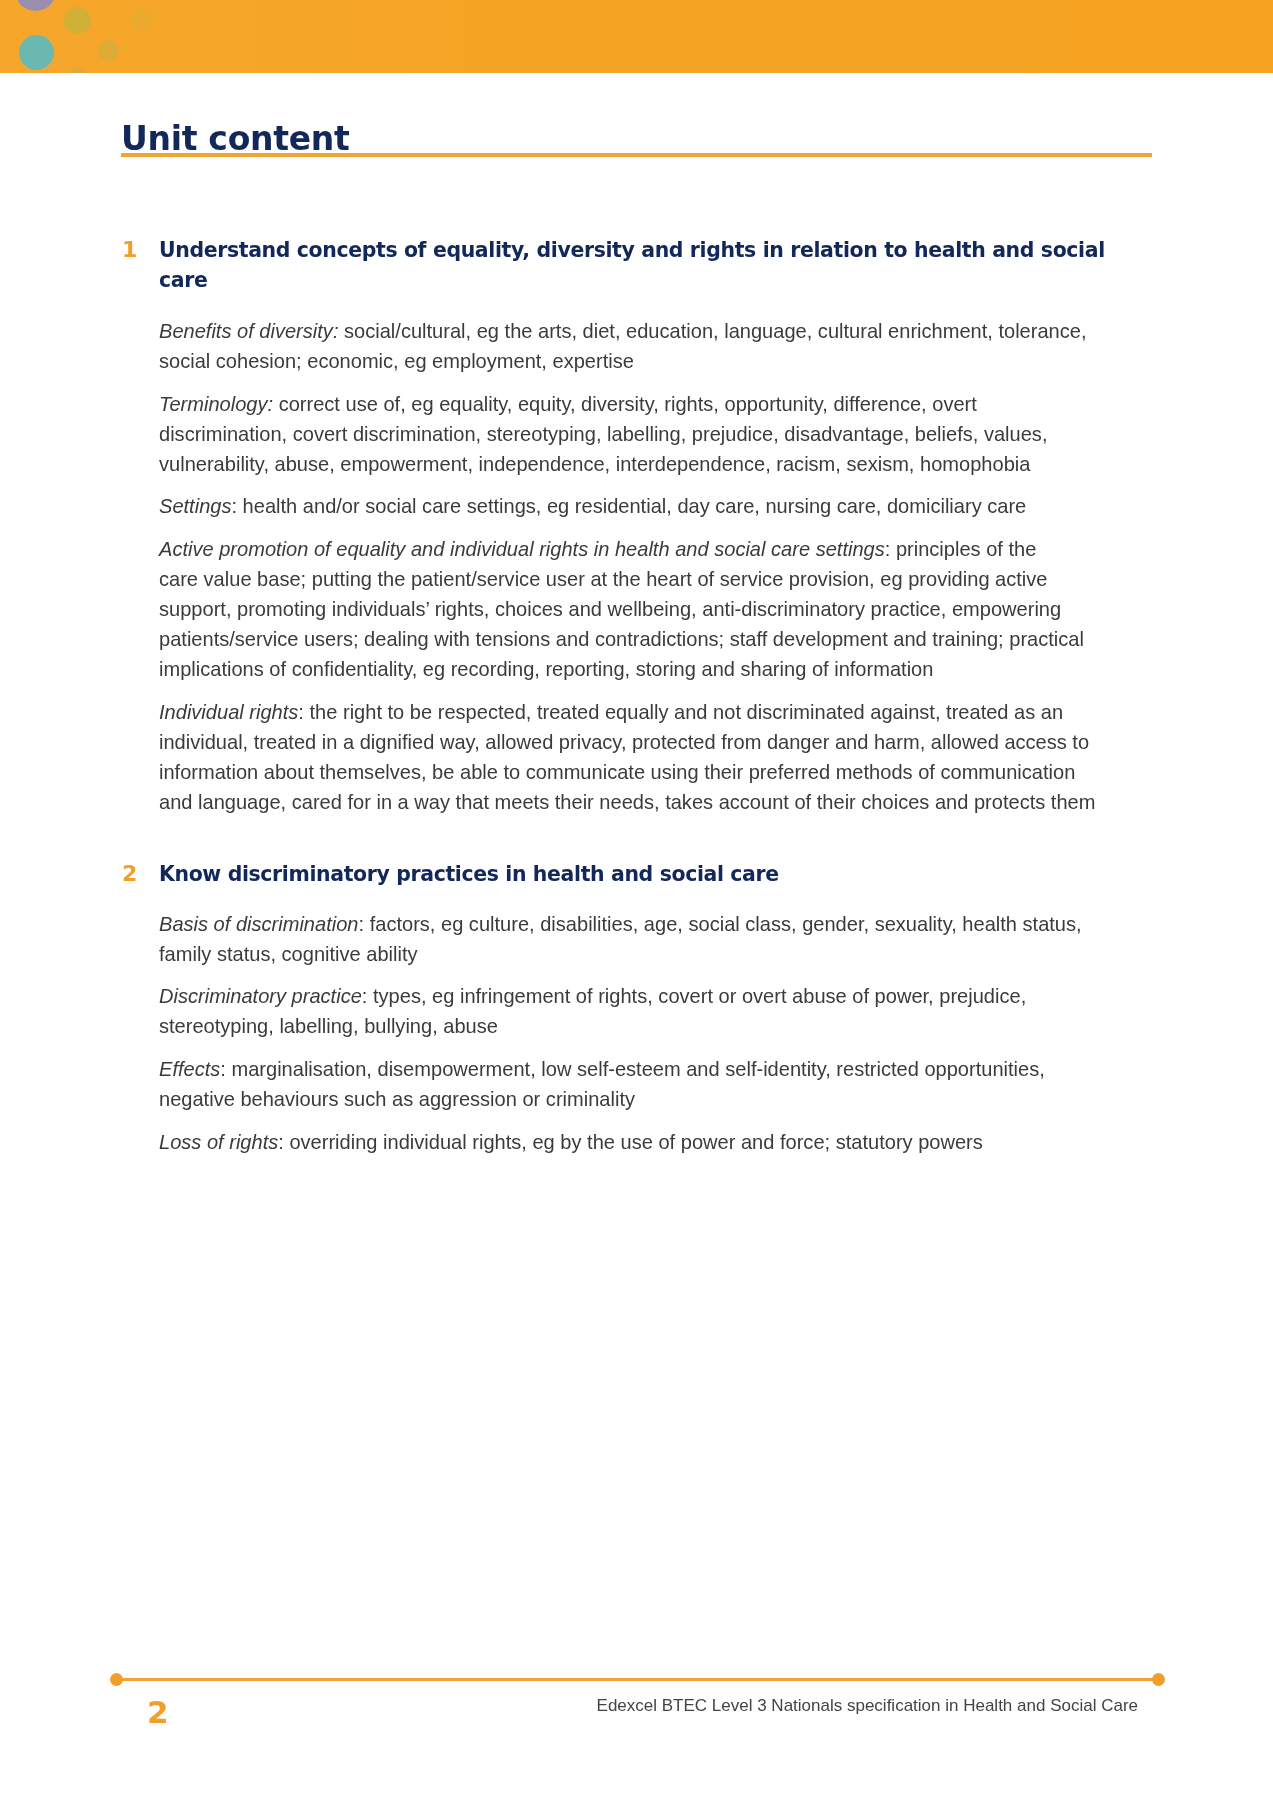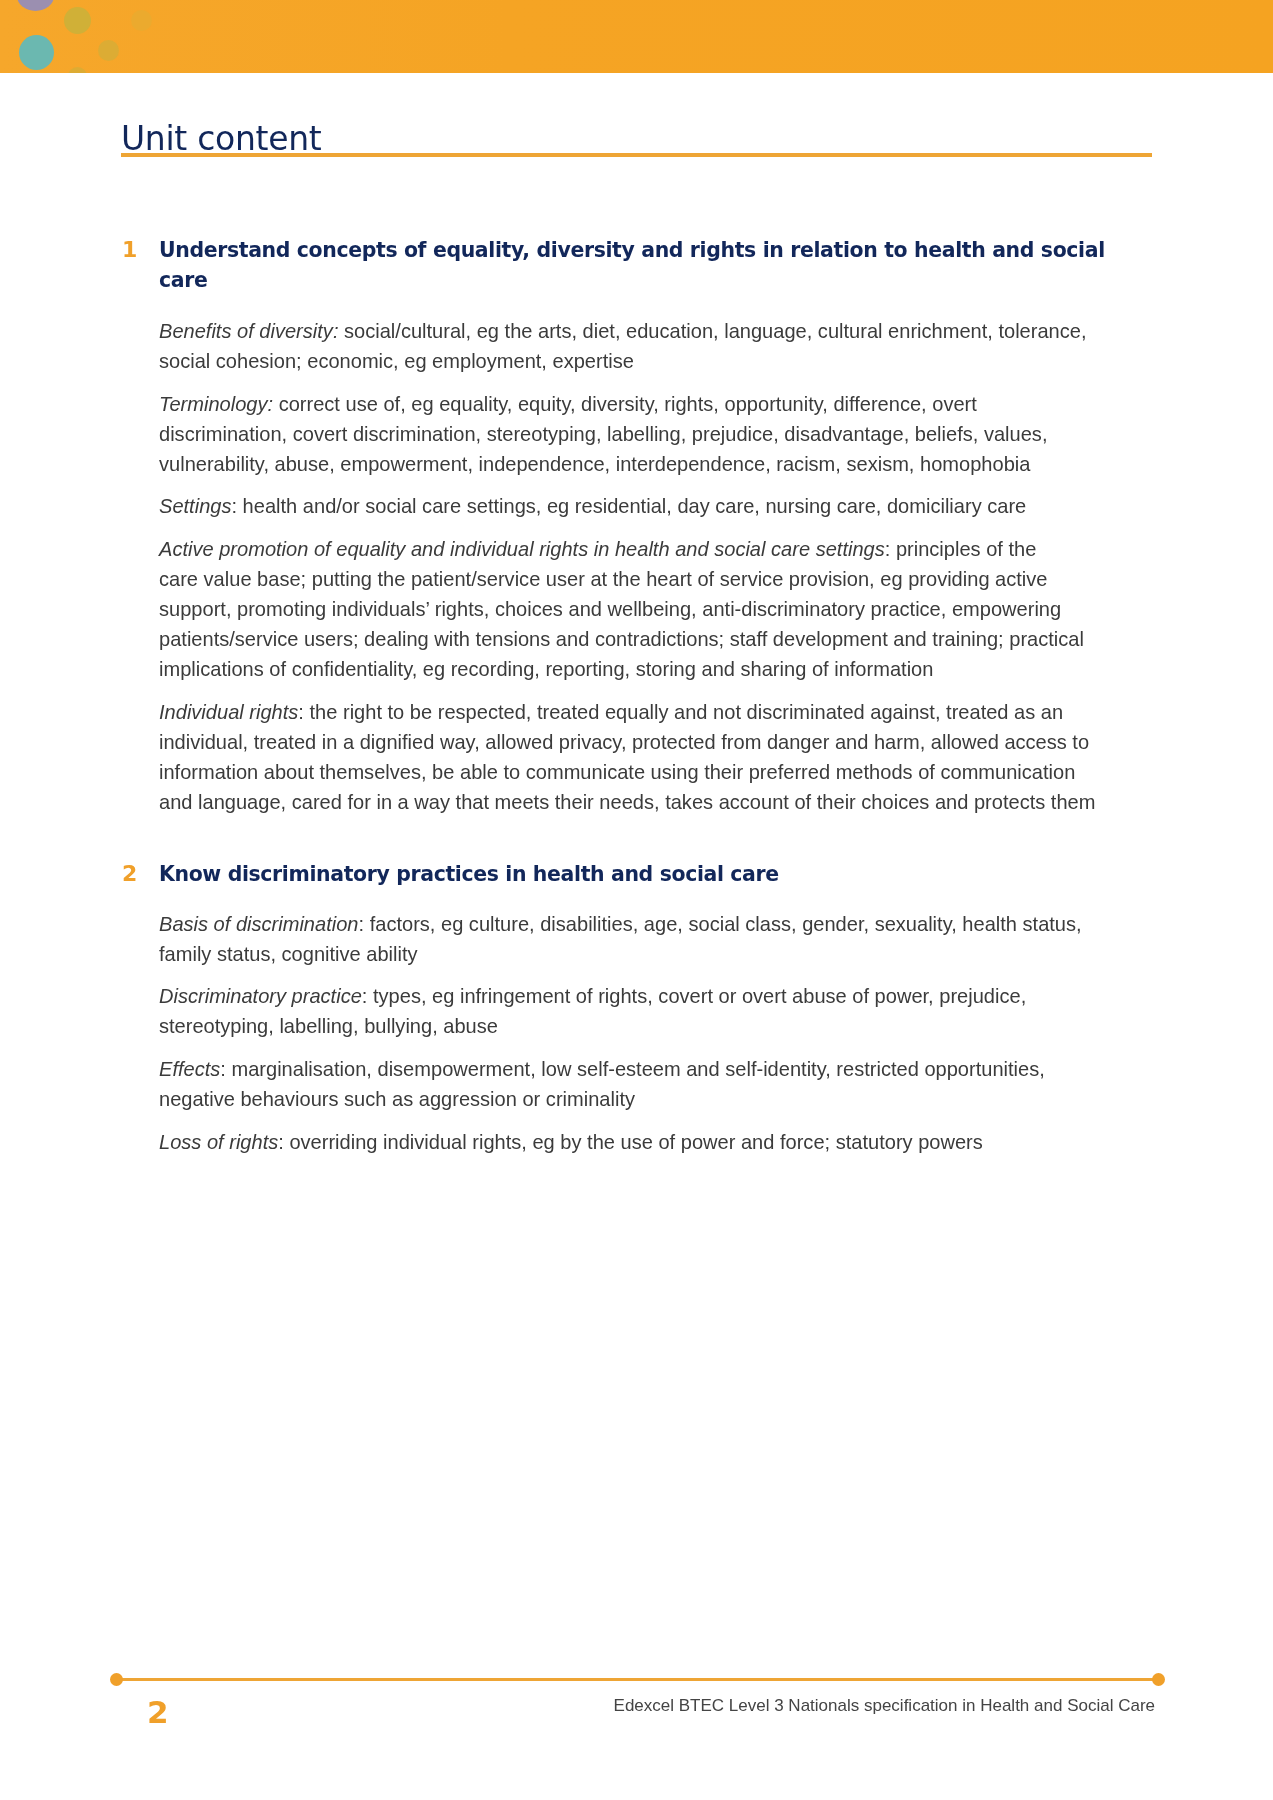--- a/index.html
+++ b/index.html
@@ -24,21 +24,21 @@
     .dot {
       position: absolute;
       border-radius: 50%;
     }
     .page-title {
       position: absolute;
       left: 121px;
       top: 119px;
       margin: 0;
       font-family: "DejaVu Sans", sans-serif;
-      font-weight: normal;
+      font-weight: bold;
       font-size: 33px;
       line-height: 40px;
       color: #12275A;
       letter-spacing: -0.3px;
       white-space: nowrap;
     }
     .title-rule {
       position: absolute;
       left: 121px;
       top: 153px;
@@ -110,21 +110,21 @@
       left: 147px;
       top: 1694px;
       font-family: "DejaVu Sans", sans-serif;
       font-weight: bold;
       font-size: 31px;
       line-height: 36px;
       color: #F0A02A;
     }
     .footer-text {
       position: absolute;
-      right: 118px;
+      right: 135px;
       top: 1695px;
       text-align: right;
       font-family: "Liberation Sans", sans-serif;
       font-size: 17px;
       line-height: 22px;
       color: #444444;
       white-space: nowrap;
     }
     .footer-text .fl {
       display: block;

